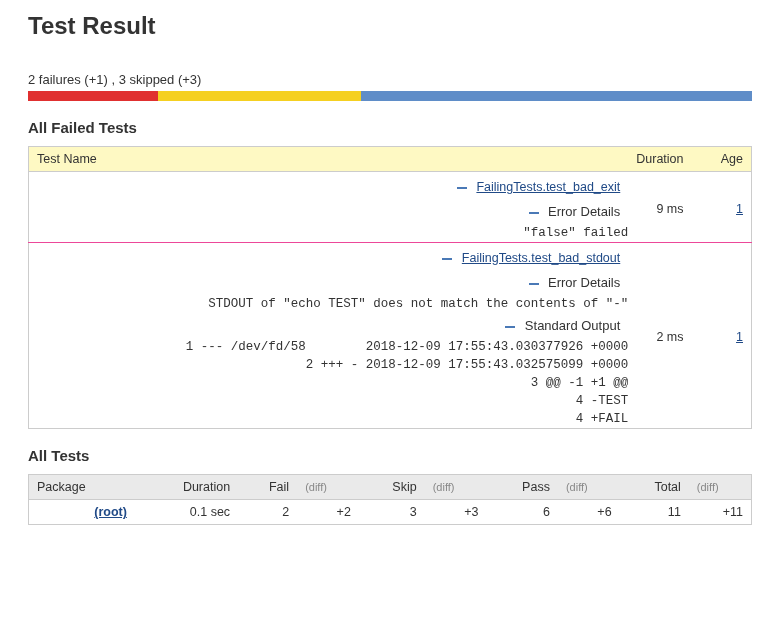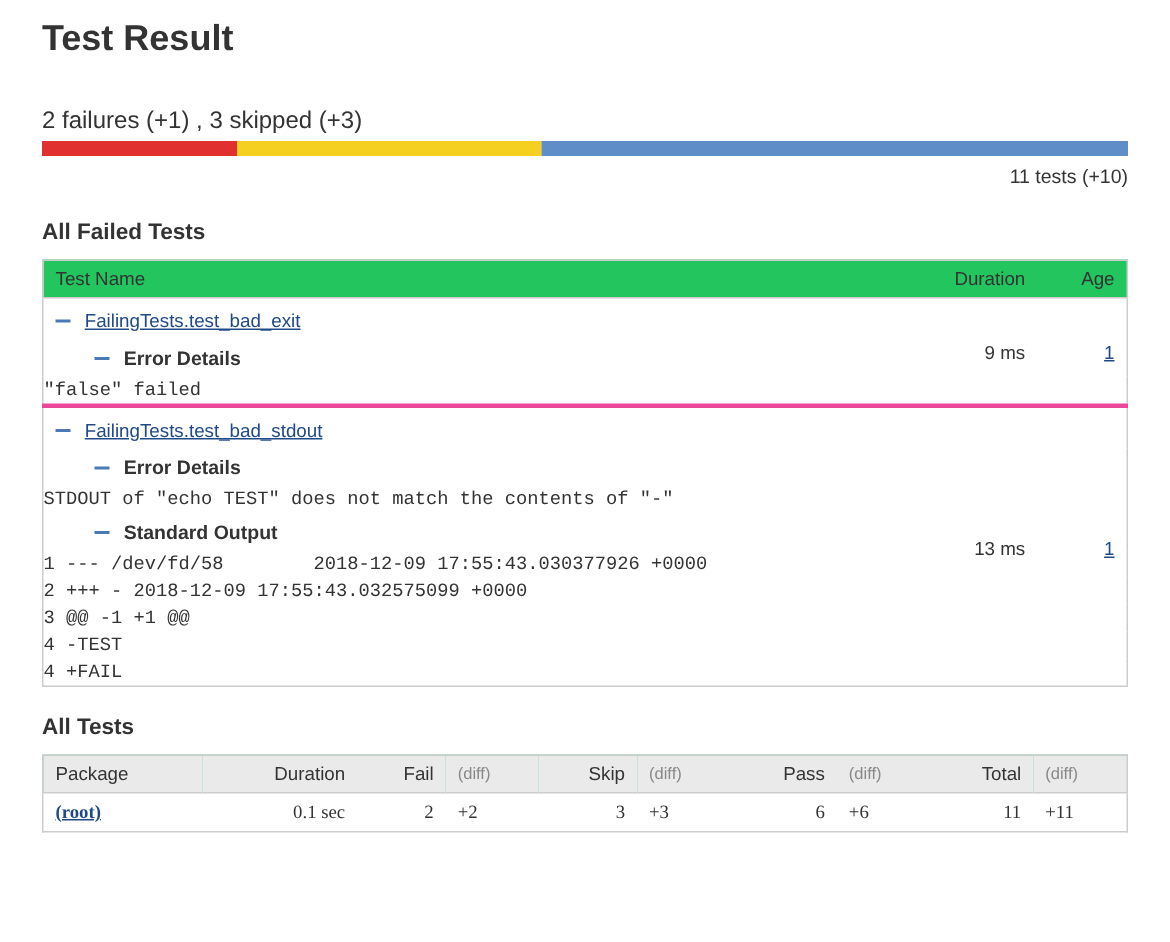--- a/index.html
+++ b/index.html
@@ -1,64 +1,63 @@
 <!DOCTYPE html>
 <html><head>
   <meta charset="utf-8">
   <style>
     * { box-sizing: border-box; margin: 0; padding: 0; }
     body { font-family: Helvetica, Arial, sans-serif; font-size: 13px; color: #333; padding: 12px 28px; width: 780px; }
     h1 { font-size: 24px; font-weight: bold; margin-bottom: 32px; }
     h2 { font-size: 15px; font-weight: bold; margin: 18px 0 10px 0; }
-    .summary-line { font-size: 16px; margin-bottom: 4px; }
+    .summary-line { font-size: 13px; margin-bottom: 4px; }
     .bar { display: flex; height: 10px; width: 100%; margin-bottom: 4px; }
     .bar-red { background: #e03030; }
     .bar-yellow { background: #f5d021; }
     .bar-blue { background: #5f8dc8; }
     .meta { text-align: right; font-size: 13px; line-height: 1.5; }
     .meta a { color: #204a87; text-decoration: underline; }
     .edit-icon { display:inline-block; width:14px; height:14px; background: linear-gradient(135deg,#f9e68f 50%,#e8c55a 50%); border:1px solid #b89a3a; vertical-align:middle; margin-right:2px;}
     table { width: 100%; border-collapse: collapse; border: 1px solid #ccc; }
-    th, td { padding: 5px 8px; font-size: 12.5px; }
-    thead tr { background: #22c55e; border-bottom: 1px solid #ccc; }
+    th, td { padding: 5px 8px; font-size: 12.5px; text-align: right; }
+    thead tr { background: #fef9c3; border-bottom: 1px solid #ccc; }
     th { font-weight: normal; text-align: left; }
     th.right, td.right { text-align: right; }
     .test-link { color: #204a87; text-decoration: underline; cursor: pointer; }
     .root-link { color: #204a87; text-decoration: underline; font-weight: bold; cursor:pointer; }
     .toggle-icon { display:inline-block; width:10px; height:10px; vertical-align:middle; margin-right:6px; position:relative; }
     .toggle-icon::before { content:""; position:absolute; left:0; top:4px; width:10px; height:2px; background:#4a79b6; }
     .row-top td { padding-top:8px; }
-    .section-title { font-weight: bold; margin: 6px 0 4px 0; font-size:13px; }
+    .section-title { font-weight: normal; margin: 6px 0 4px 0; font-size:13px; }
     .indent1 { padding-left: 34px; }
     .indent3 { padding-left: 76px; }
     .mono { font-family: "Courier New", monospace; font-size: 12.5px; white-space: pre; color:#333; padding: 2px 0; }
     .diff { color:#888; font-size:11px; }
     .all-tests-table th { background:#eaeaea; }
-    .all-tests-table td { border-top: 0; font-family: Liberation Serif, serif; }
+    .all-tests-table td { border-top: 0; }
     .failed-table tbody tr { border-bottom: 0; }
-    .failed-table .sep td { border-top: 3px solid #ec4899; }
+    .failed-table .sep td { border-top: 1px solid #ec4899; }
     .nowrap { white-space: nowrap; }
     .fail-cell { width:60px; vertical-align: top; text-align:right; }
     .age-link { color:#204a87; text-decoration: underline; }
   </style>
 </head>
 <body>
 
 <h1>Test Result</h1>
 
 <div class="summary-line">2 failures (+1) , 3 skipped (+3)</div>
 
 <div class="bar">
   <div class="bar-red" style="width: 18%;"></div>
   <div class="bar-yellow" style="width: 28%;"></div>
   <div class="bar-blue" style="width: 54%;"></div>
 </div>
 
 <div class="meta">
-  <div>11 tests (+10)</div>
 </div>
 
 <h2>All Failed Tests</h2>
 
 <table class="failed-table">
   <thead>
     <tr>
       <th>Test Name</th>
       <th class="right nowrap">Duration</th>
       <th class="right nowrap">Age</th>
@@ -82,21 +81,21 @@
     </tr>
     <tr>
       <td class="indent3 mono">"false" failed</td>
     </tr>
 
     <tr class="row-top sep">
       <td>
         <span class="toggle-icon"></span>
         <a class="test-link">FailingTests.test_bad_stdout</a>
       </td>
-      <td class="right nowrap fail-cell" rowspan="9" style="vertical-align:middle">13 ms</td>
+      <td class="right nowrap fail-cell" rowspan="9" style="vertical-align:middle">2 ms</td>
       <td class="right nowrap fail-cell" rowspan="9" style="vertical-align:middle"><a class="age-link">1</a></td>
     </tr>
     <tr>
       <td class="indent1">
         <span class="toggle-icon"></span>
         <span class="section-title">Error Details</span>
       </td>
     </tr>
     <tr>
       <td class="indent3 mono">STDOUT of "echo TEST" does not match the contents of "-"</td>

